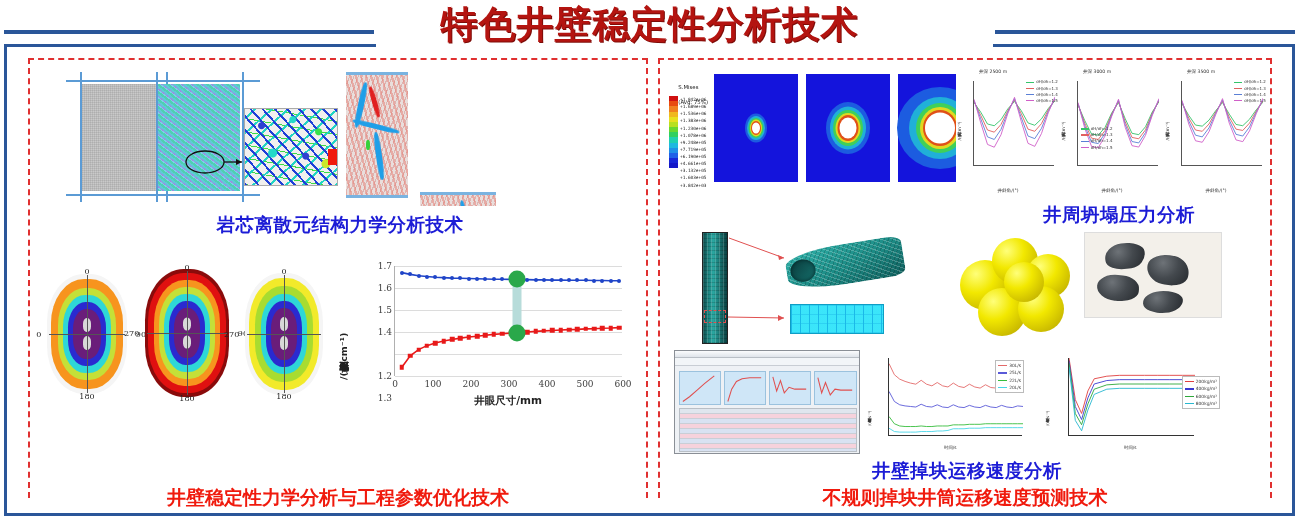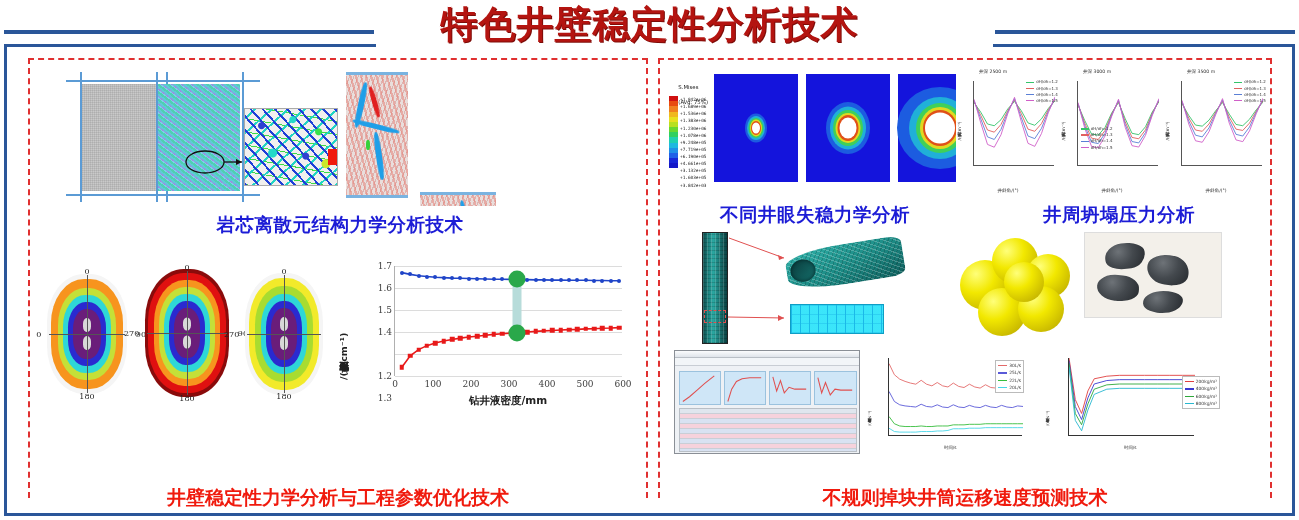--- a/index.html
+++ b/index.html
@@ -433,21 +433,21 @@
         <div class="sq" style="background: rgb(232, 25, 25); left: 182.4px; top: 63.36px;"></div>
         <div class="sq" style="background: rgb(232, 25, 25); left: 190.76px; top: 62.92px;"></div>
         <div class="sq" style="background: rgb(232, 25, 25); left: 199.12px; top: 62.7px;"></div>
         <div class="sq" style="background: rgb(232, 25, 25); left: 207.48px; top: 62.26px;"></div>
         <div class="sq" style="background: rgb(232, 25, 25); left: 215.84px; top: 62.04px;"></div>
         <div class="sq" style="background: rgb(232, 25, 25); left: 224.2px; top: 61.6px;"></div>
         <div class="arrow-col" style="left: 122.36px; top: 13.2px; height: 53.46px;"></div>
         <div class="green-node" style="left: 122.36px; top: 13.2px; background: rgb(42, 168, 74);"></div>
         <div class="green-node" style="left: 122.36px; top: 66.66px; background: rgb(42, 168, 74);"></div>
       </div>
-    <div class="xy-xlabel" style="left:172px; top:138px;">钻井液密度/mm</div>
+    <div class="xy-xlabel" style="left:172px; top:138px;">井眼尺寸/mm</div>
   </div>
 
 
   <div class="panel-footer">井壁稳定性力学分析与工程参数优化技术</div>
 </div>
 
 <div class="panel panel-right">
 
   <div class="fig" style="left:6px; top:6px; width:296px; height:130px;">
     <div class="abq-title" style="left:2px; top:10px;">
@@ -563,21 +563,20 @@
       <div class="wave-xlab">井斜角/(°)</div>
       <div class="wave-ylab">坍塌压力/(g·cm⁻³)</div>
       <div class="wave-leg" style="right: 2%; top: 9%;">
         <div><span style="background:#35c46a"></span>σH/σh=1.2</div>
         <div><span style="background:#e06060"></span>σH/σh=1.3</div>
         <div><span style="background:#5a7fd6"></span>σH/σh=1.4</div>
         <div><span style="background:#d060c8"></span>σH/σh=1.5</div>
       </div>
     </div>
 
-  <div class="caption" style="left:10px; top:142px; width:290px;">不同井眼失稳力学分析</div>
   <div class="caption" style="left:310px; top:142px; width:298px;">井周坍塌压力分析</div>
 
   <div class="fig" style="left:14px; top:168px; width:260px; height:120px;">
     <div class="cyl" style="left:28px; top:4px; width:26px; height:112px;">
       <div class="cyl-mesh"></div>
     </div>
     <div class="callout-box" style="left:30px; top:82px; width:22px; height:13px;"></div>
     <svg width="260" height="120" style="position:absolute;left:0;top:0;pointer-events:none;">
       <line x1="55" y1="10" x2="110" y2="30" stroke="#e05050" stroke-width="1"></line>
       <polygon points="110,30 104,27 105,32" fill="#e05050"></polygon>
@@ -673,15 +672,16 @@
     <div class="ts-leg" id="tsLeg2" style="right:2px; top:26px;">
         <div><span style="background:#e04040"></span>200kg/m³</div>
         <div><span style="background:#3a3ad0"></span>400kg/m³</div>
         <div><span style="background:#2ea83a"></span>600kg/m³</div>
         <div><span style="background:#28b8d0"></span>800kg/m³</div>
       </div>
     <div class="ts-lab" style="left:82px; bottom:2px;">时间/s</div>
     <div class="ts-ylab" style="left:3px; top:14px; height:62px;">运移速度/(m·s⁻¹)</div>
   </div>
 
+  <div class="caption" style="left:0; top:398px; width:614px;">井壁掉块运移速度分析</div>
 
   <div class="panel-footer">不规则掉块井筒运移速度预测技术</div>
 </div>
 
 </body></html>

